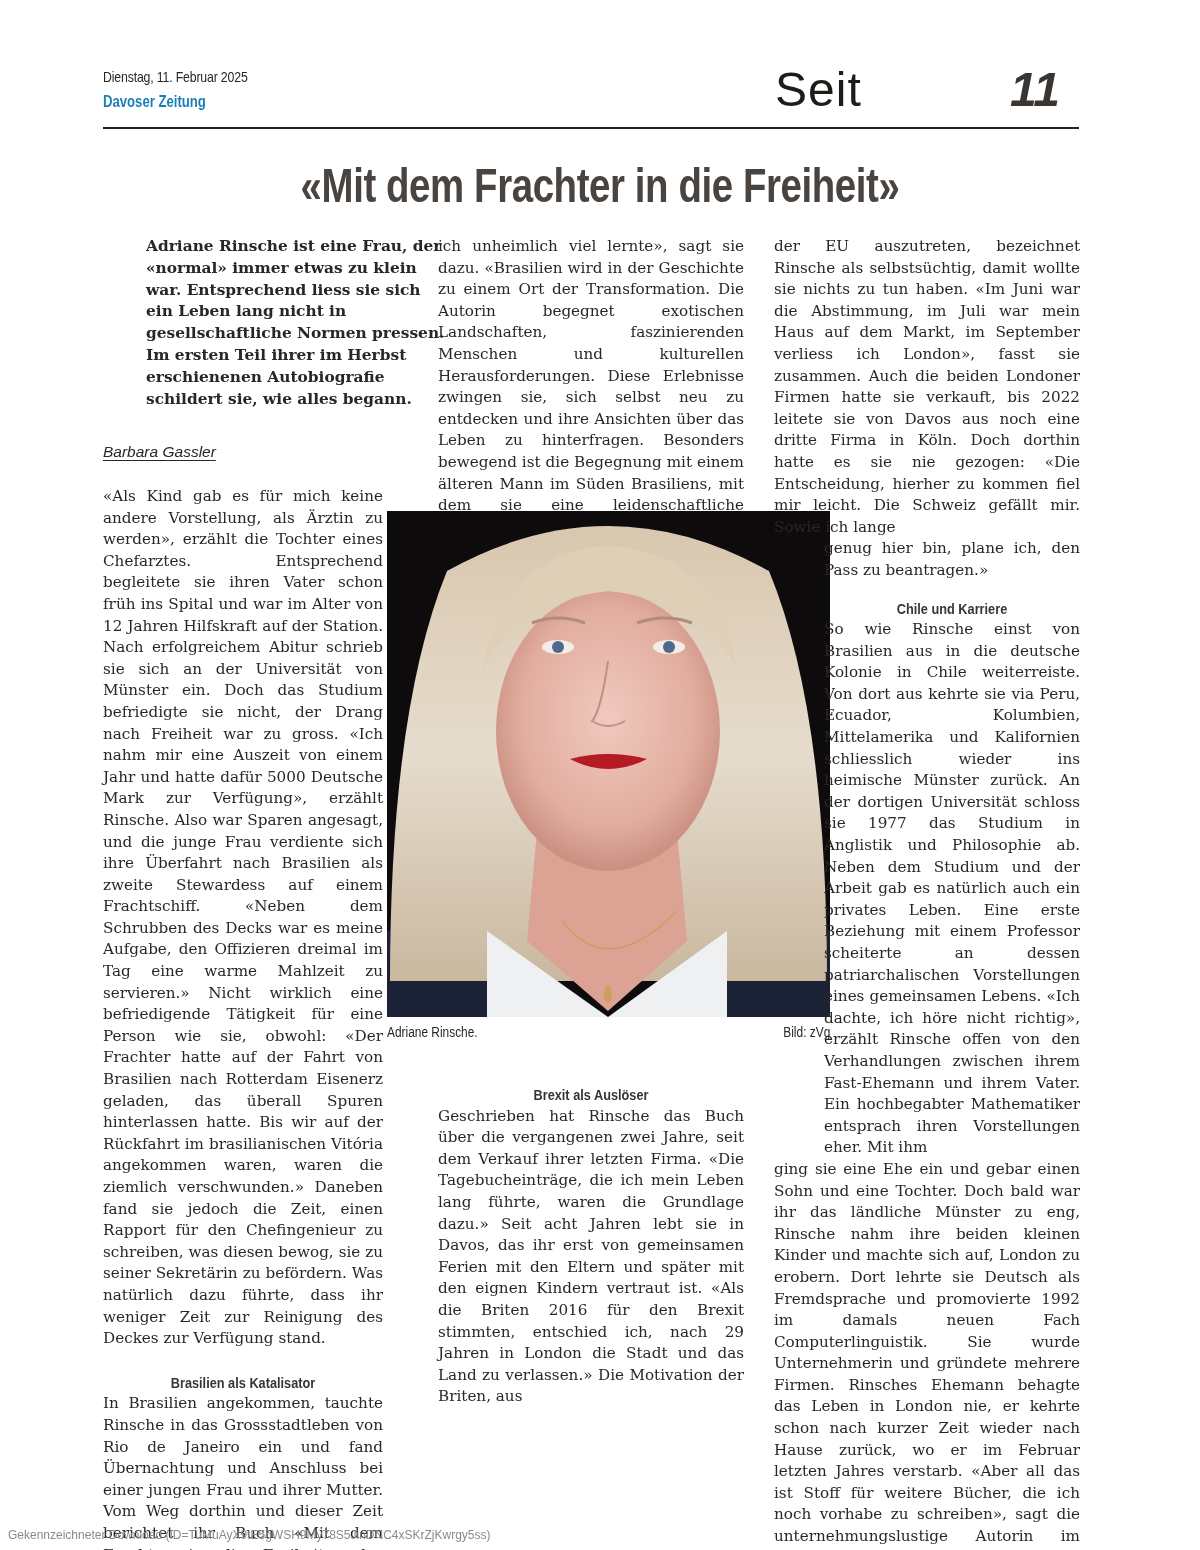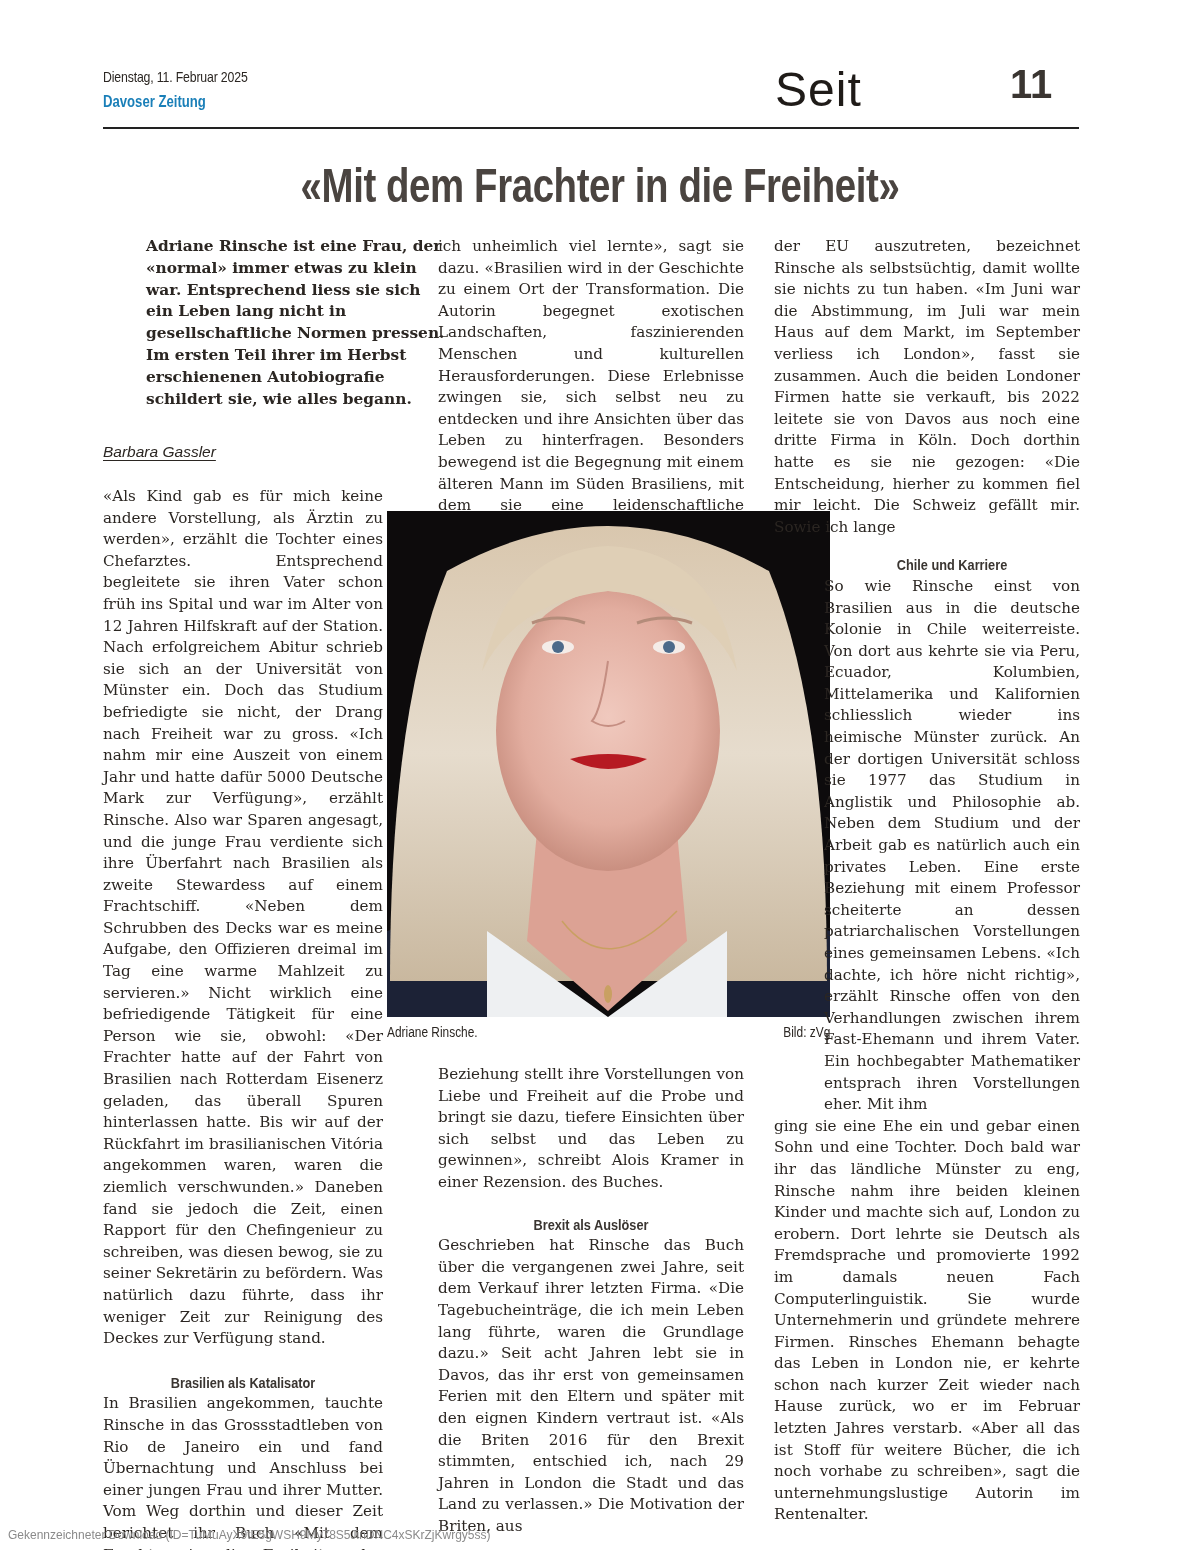--- a/index.html
+++ b/index.html
@@ -2,21 +2,21 @@
 <html><head>
 <meta charset="utf-8">
 <style>
   * { box-sizing: border-box; margin: 0; padding: 0; }
   html, body { width: 1200px; height: 1550px; background: #ffffff; overflow: hidden; }
   body { position: relative; font-family: "DejaVu Serif", serif; color: #2b2622; }
 
   .header-date { position: absolute; left: 103px; top: 68px; font-family: "Liberation Sans", sans-serif; font-size: 15px; color: #2b2622; transform: scaleX(0.82); transform-origin: left top; letter-spacing: -0.2px; }
   .header-paper { position: absolute; left: 103px; top: 93px; font-family: "Liberation Sans", sans-serif; font-weight: bold; font-size: 16px; color: #1a7fb8; transform: scaleX(0.82); transform-origin: left top; }
   .header-section { position: absolute; left: 775px; top: 62px; font-family: "Liberation Sans", sans-serif; font-size: 48px; font-weight: normal; color: #1f1b18; letter-spacing: 1px; }
-  .header-page { position: absolute; left: 1010px; top: 62px; font-family: "Liberation Sans", sans-serif; font-weight: bold; font-size: 40px; color: #3a3531; }
+  .header-page { position: absolute; left: 1010px; top: 62px; font-family: "Liberation Sans", sans-serif; font-weight: bold; font-size: 48px; color: #3a3531; font-style: italic; }
   .header-rule { position: absolute; left: 103px; top: 127px; width: 976px; height: 2px; background: #222; }
 
   .headline { position: absolute; left: 0; width: 1200px; top: 158px; text-align: center; font-family: "Liberation Sans", sans-serif; font-weight: bold; font-size: 48px; color: #4a4440; transform: scaleX(0.80); transform-origin: center top; letter-spacing: -0.5px; }
 
   .col { position: absolute; font-size: 15.2px; line-height: 21.6px; text-align: justify; hyphens: manual; color: #2b2622; }
   .col1 { left: 103px; width: 280px; }
   .col2 { left: 438px; width: 306px; }
   .col3 { left: 774px; width: 306px; }
 
   .lead { position: absolute; left: 110px; top: 236px; width: 300px; font-family: "DejaVu Serif", serif; font-weight: bold; font-size: 15.4px; line-height: 21.8px; color: #2b2622; margin-left: 36px; }
@@ -102,28 +102,28 @@
     <path d="M175 410 Q221 470 290 400" stroke="#c9a062" stroke-width="1.5" fill="none"></path>
     <ellipse cx="221" cy="483" rx="4" ry="9" fill="#c9a062"></ellipse>
   </svg>
 </div>
 <div class="caption">
   <span class="left">Adriane Rinsche.</span>
   <span class="right">Bild: zVg</span>
 </div>
 
 <div class="col col2" style="top:1064px;">
-  <p>Beziehung stellt ihre Vorstellungen von Liebe und Freiheit auf die Probe und bringt sie dazu, tiefere Einsichten über sich selbst und das Leben zu gewinnen», schreibt Alois Kramer in einer Rezension. des Buches.</p>
   <div class="subhead" style="margin-top:20px;">Brexit als Auslöser</div>
   <p>Geschrieben hat Rinsche das Buch über die vergangenen zwei Jahre, seit dem Verkauf ihrer letzten Firma. «Die Tagebucheinträge, die ich mein Leben lang führte, waren die Grundlage dazu.» Seit acht Jahren lebt sie in Davos, das ihr erst von gemeinsamen Ferien mit den Eltern und später mit den eignen Kindern vertraut ist. «Als die Briten 2016 für den Brexit stimmten, entschied ich, nach 29 Jahren in London die Stadt und das Land zu verlassen.» Die Motivation der Briten, aus</p>
 </div>
 
 <div class="col col3" style="top:236px;">
   <p>der EU auszutreten, bezeichnet Rinsche als selbstsüchtig, damit wollte sie nichts zu tun haben. «Im Juni war die Abstimmung, im Juli war mein Haus auf dem Markt, im September verliess ich London», fasst sie zusammen. Auch die beiden Londoner Firmen hatte sie verkauft, bis 2022 leitete sie von Davos aus noch eine dritte Firma in Köln. Doch dorthin hatte es sie nie gezogen: «Die Entscheidung, hierher zu kommen fiel mir leicht. Die Schweiz gefällt mir. Sowie ich lange</p>
   <div class="indent-block">
+    <p>genug hier bin, plane ich, den Pass zu beantragen.»</p>
     <div class="subhead" style="margin-top:16px;">Chile und Karriere</div>
     <p>So wie Rinsche einst von Brasilien aus in die deutsche Kolonie in Chile weiterreiste. Von dort aus kehrte sie via Peru, Ecuador, Kolumbien, Mittelamerika und Kalifornien schliesslich wieder ins heimische Münster zurück. An der dortigen Universität schloss sie 1977 das Studium in Anglistik und Philosophie ab. Neben dem Studium und der Arbeit gab es natürlich auch ein privates Leben. Eine erste Beziehung mit einem Professor scheiterte an dessen patriarchalischen Vorstellungen eines gemeinsamen Lebens. «Ich dachte, ich höre nicht richtig», erzählt Rinsche offen von den Verhandlungen zwischen ihrem Fast-Ehemann und ihrem Vater. Ein hochbegabter Mathematiker entsprach ihren Vorstellungen eher. Mit ihm</p>
   </div>
   <p>ging sie eine Ehe ein und gebar einen Sohn und eine Tochter. Doch bald war ihr das ländliche Münster zu eng, Rinsche nahm ihre beiden kleinen Kinder und machte sich auf, London zu erobern. Dort lehrte sie Deutsch als Fremdsprache und promovierte 1992 im damals neuen Fach Computerlinguistik. Sie wurde Unternehmerin und gründete mehrere Firmen. Rinsches Ehemann behagte das Leben in London nie, er kehrte schon nach kurzer Zeit wieder nach Hause zurück, wo er im Februar letzten Jahres verstarb. «Aber all das ist Stoff für weitere Bücher, die ich noch vorhabe zu schreiben», sagt die unternehmungslustige Autorin im Rentenalter.</p>
 
 </div>
 
 <div class="footer">Gekennzeichneter Download (ID=TuMuAyX9tE5gWSH9My78S5JinDNC4xSKrZjKwrgy5ss)</div>
 
 </body></html>

